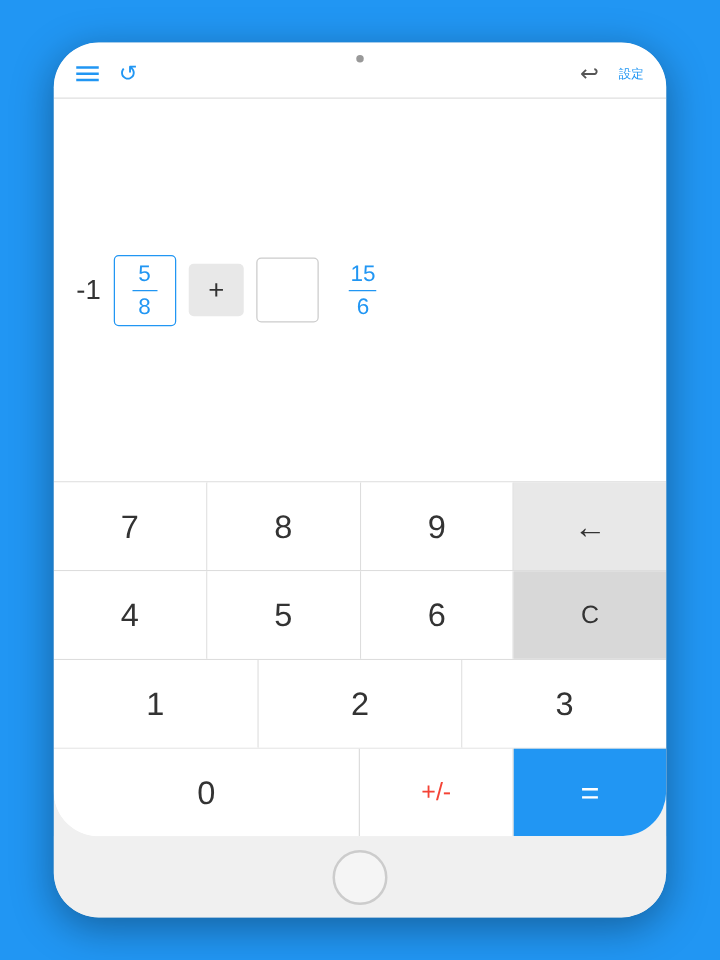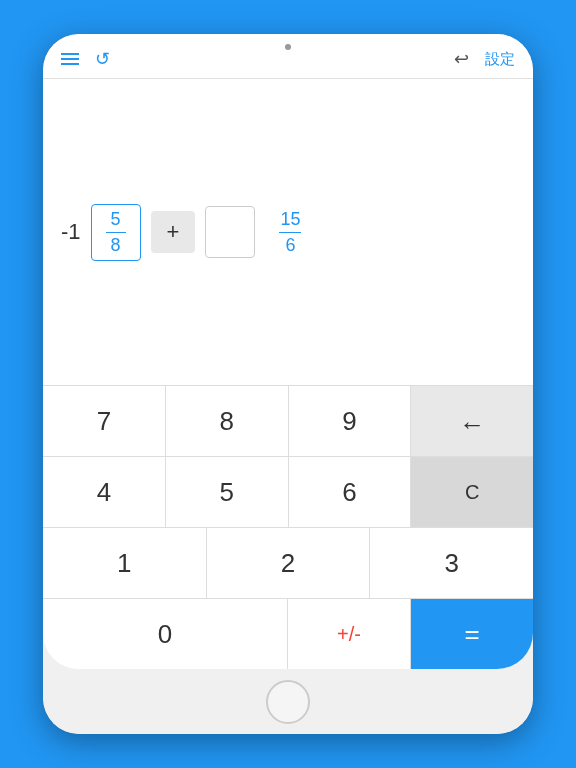--- a/index.html
+++ b/index.html
@@ -87,21 +87,21 @@
 
     .undo-icon {
       color: #555;
       font-size: 18px;
       cursor: pointer;
       margin-right: 16px;
     }
 
     .settings-label {
       color: #2196F3;
-      font-size: 15px;
+      font-size: 10px;
       cursor: pointer;
     }
 
     
     .expression-area {
       display: flex;
       align-items: center;
       padding: 16px 18px;
       gap: 10px;
       min-height: 100px;

